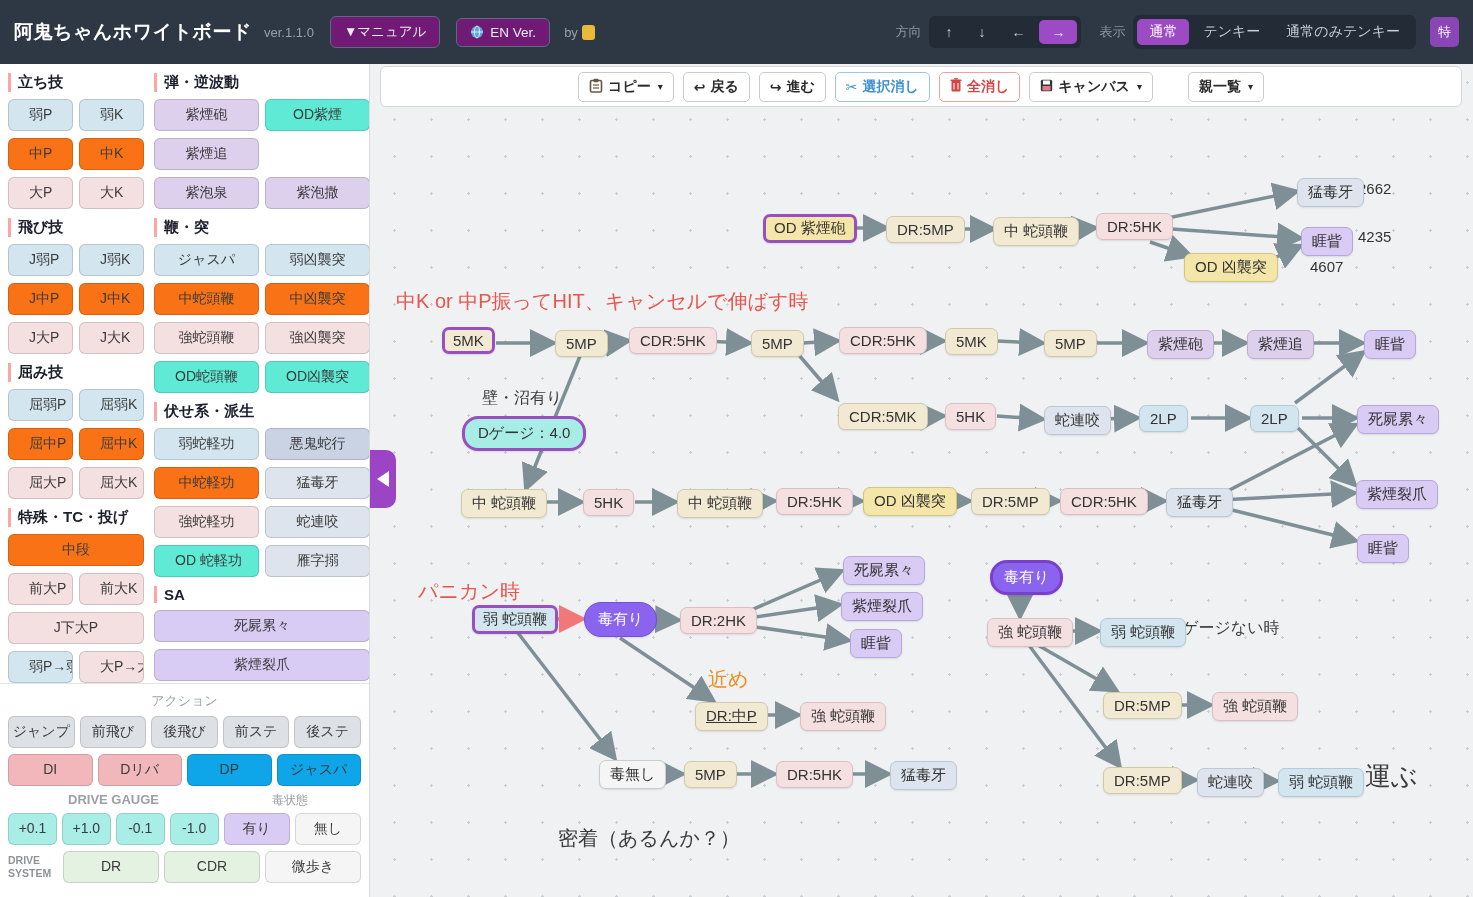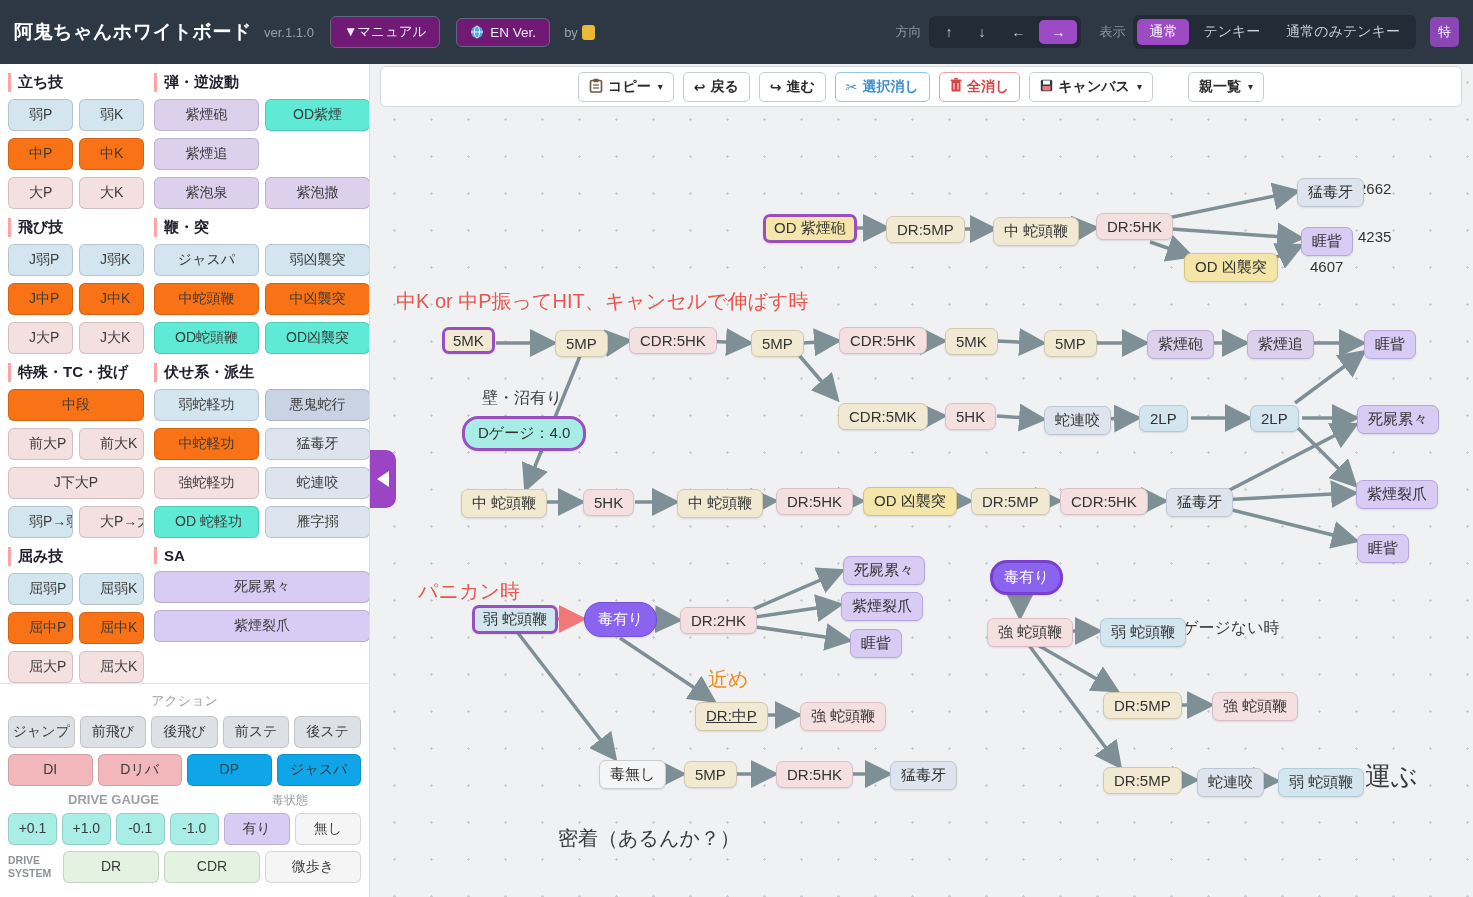--- a/index.html
+++ b/index.html
@@ -163,51 +163,51 @@
           <div class="brow">
             <div class="mbtn t-beige">J中P</div>
             <div class="mbtn t-beige">J中K</div>
           </div>
           <div class="brow">
             <div class="mbtn t-pink">J大P</div>
             <div class="mbtn t-pink">J大K</div>
           </div>
         </div>
         <div class="sec">
+          <div class="sec-title">屈み技</div>
+          <div class="brow">
+            <div class="mbtn t-blue">屈弱P</div>
+            <div class="mbtn t-blue">屈弱K</div>
+          </div>
+          <div class="brow">
+            <div class="mbtn t-beige">屈中P</div>
+            <div class="mbtn t-beige">屈中K</div>
+          </div>
+          <div class="brow">
+            <div class="mbtn t-pink">屈大P</div>
+            <div class="mbtn t-pink">屈大K</div>
+          </div>
+        </div>
+        <div class="sec">
           <div class="sec-title">特殊・TC・投げ</div>
           <div class="brow">
             <div class="mbtn t-beige" style="flex: 2.1 1 0%;">中段</div>
           </div>
           <div class="brow">
             <div class="mbtn t-pink">前大P</div>
             <div class="mbtn t-pink">前大K</div>
           </div>
           <div class="brow">
             <div class="mbtn t-pink" style="flex: 2.1 1 0%;">J下大P</div>
           </div>
           <div class="brow">
             <div class="mbtn t-blue">弱P→弱P</div>
             <div class="mbtn t-pink">大P→大P</div>
           </div>
         </div>
-        <div class="sec">
-          <div class="sec-title">屈み技</div>
-          <div class="brow">
-            <div class="mbtn t-blue">屈弱P</div>
-            <div class="mbtn t-blue">屈弱K</div>
-          </div>
-          <div class="brow">
-            <div class="mbtn t-beige">屈中P</div>
-            <div class="mbtn t-beige">屈中K</div>
-          </div>
-          <div class="brow">
-            <div class="mbtn t-pink">屈大P</div>
-            <div class="mbtn t-pink">屈大K</div>
-          </div>
-        </div>
       </div>
     <div class="pcol2" id="pcol2">
         <div class="sec">
           <div class="sec-title">弾・逆波動</div>
           <div class="brow">
             <div class="mbtn t-purple">紫煙砲</div>
             <div class="mbtn t-yellow">OD紫煙</div>
           </div>
           <div class="brow">
             <div class="mbtn t-purple">紫煙追</div>
@@ -220,20 +220,24 @@
         </div>
         <div class="sec">
           <div class="sec-title">鞭・突</div>
           <div class="brow">
             <div class="mbtn t-blue">ジャスパ</div>
             <div class="mbtn t-blue">弱凶襲突</div>
           </div>
           <div class="brow">
             <div class="mbtn t-beige">中蛇頭鞭</div>
             <div class="mbtn t-beige">中凶襲突</div>
+          </div>
+          <div class="brow">
+            <div class="mbtn t-pink">強蛇頭鞭</div>
+            <div class="mbtn t-pink">強凶襲突</div>
           </div>
           <div class="brow">
             <div class="mbtn t-yellow">OD蛇頭鞭</div>
             <div class="mbtn t-yellow">OD凶襲突</div>
           </div>
         </div>
         <div class="sec">
           <div class="sec-title">伏せ系・派生</div>
           <div class="brow">
             <div class="mbtn t-blue">弱蛇軽功</div>

